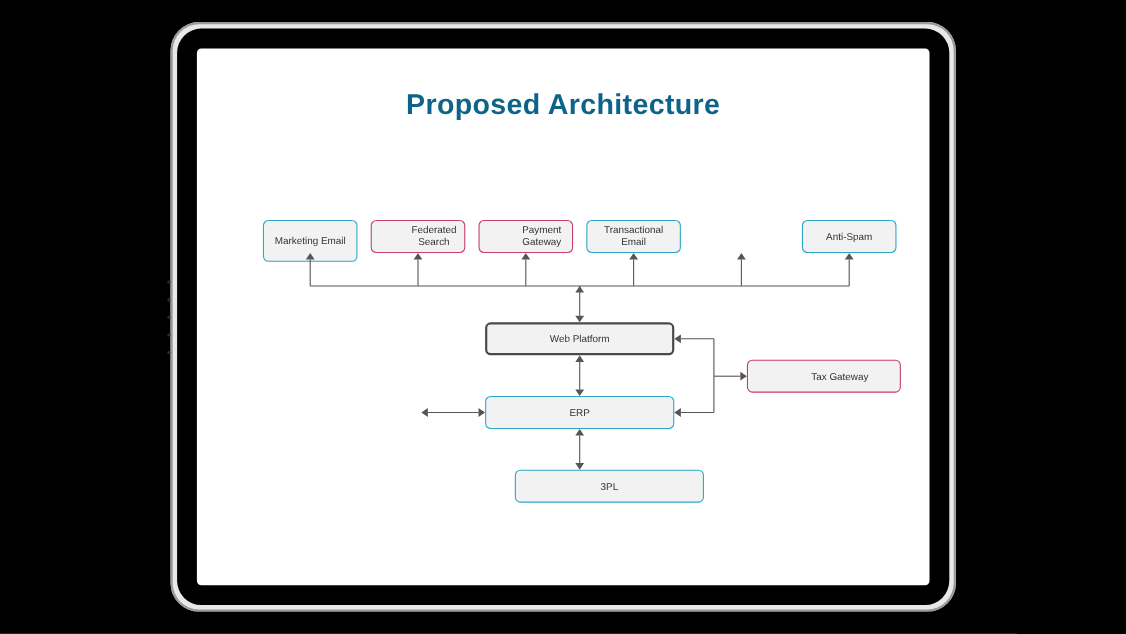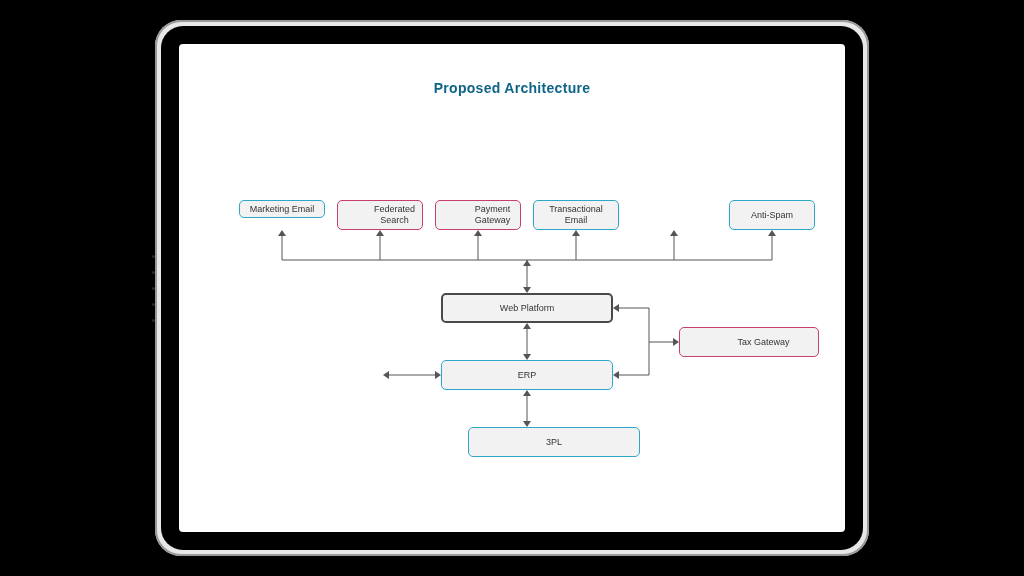--- a/index.html
+++ b/index.html
@@ -33,21 +33,21 @@
   }
   .camera-dots span {
     width: 3px; height: 3px; background: #2a2a2a; border-radius: 50%;
   }
   .title {
     position: absolute;
     left: 0; right: 0; top: 36px;
     text-align: center;
     color: #0e6488;
     font-weight: 700;
-    font-size: 14px;
+    font-size: 26px;
     letter-spacing: 0.3px;
   }
   .diagram { position: absolute; inset: 0; }
   .node {
     position: absolute;
     background: #f2f2f2;
     border-radius: 5px;
     font-size: 9px;
     color: #333;
     display: flex;
@@ -75,21 +75,21 @@
       <span></span>
       <span></span>
   </div>
   <div class="tablet-bezel">
     <div class="tablet-screen">
 
       <div class="title">Proposed Architecture</div>
 
       <div class="diagram">
 
-        <div class="node b-teal" style="left:60px;  top:156px; width:86px; height:18px;">Marketing Email</div>
+        <div class="node b-teal" style="left:60px;  top:156px; width:86px; height:38px;">Marketing Email</div>
         <div class="node b-pink" style="left:158px; top:156px; width:86px; height:30px;">Federated Search</div>
         <div class="node b-pink" style="left:256px; top:156px; width:86px; height:30px;">Payment Gateway</div>
         <div class="node b-teal" style="left:354px; top:156px; width:86px; height:30px;">Transactional Email</div>
         <div class="node b-teal" style="left:550px; top:156px; width:86px; height:30px;">Anti-Spam</div>
 
         <div class="node b-dark" style="left:262px; top:249px; width:172px; height:30px;">Web Platform</div>
 
         <div class="node b-teal" style="left:262px; top:316px; width:172px; height:30px;">ERP</div>
         <div class="node b-pink" style="left:500px; top:283px; width:140px; height:30px;">Tax Gateway</div>
 

